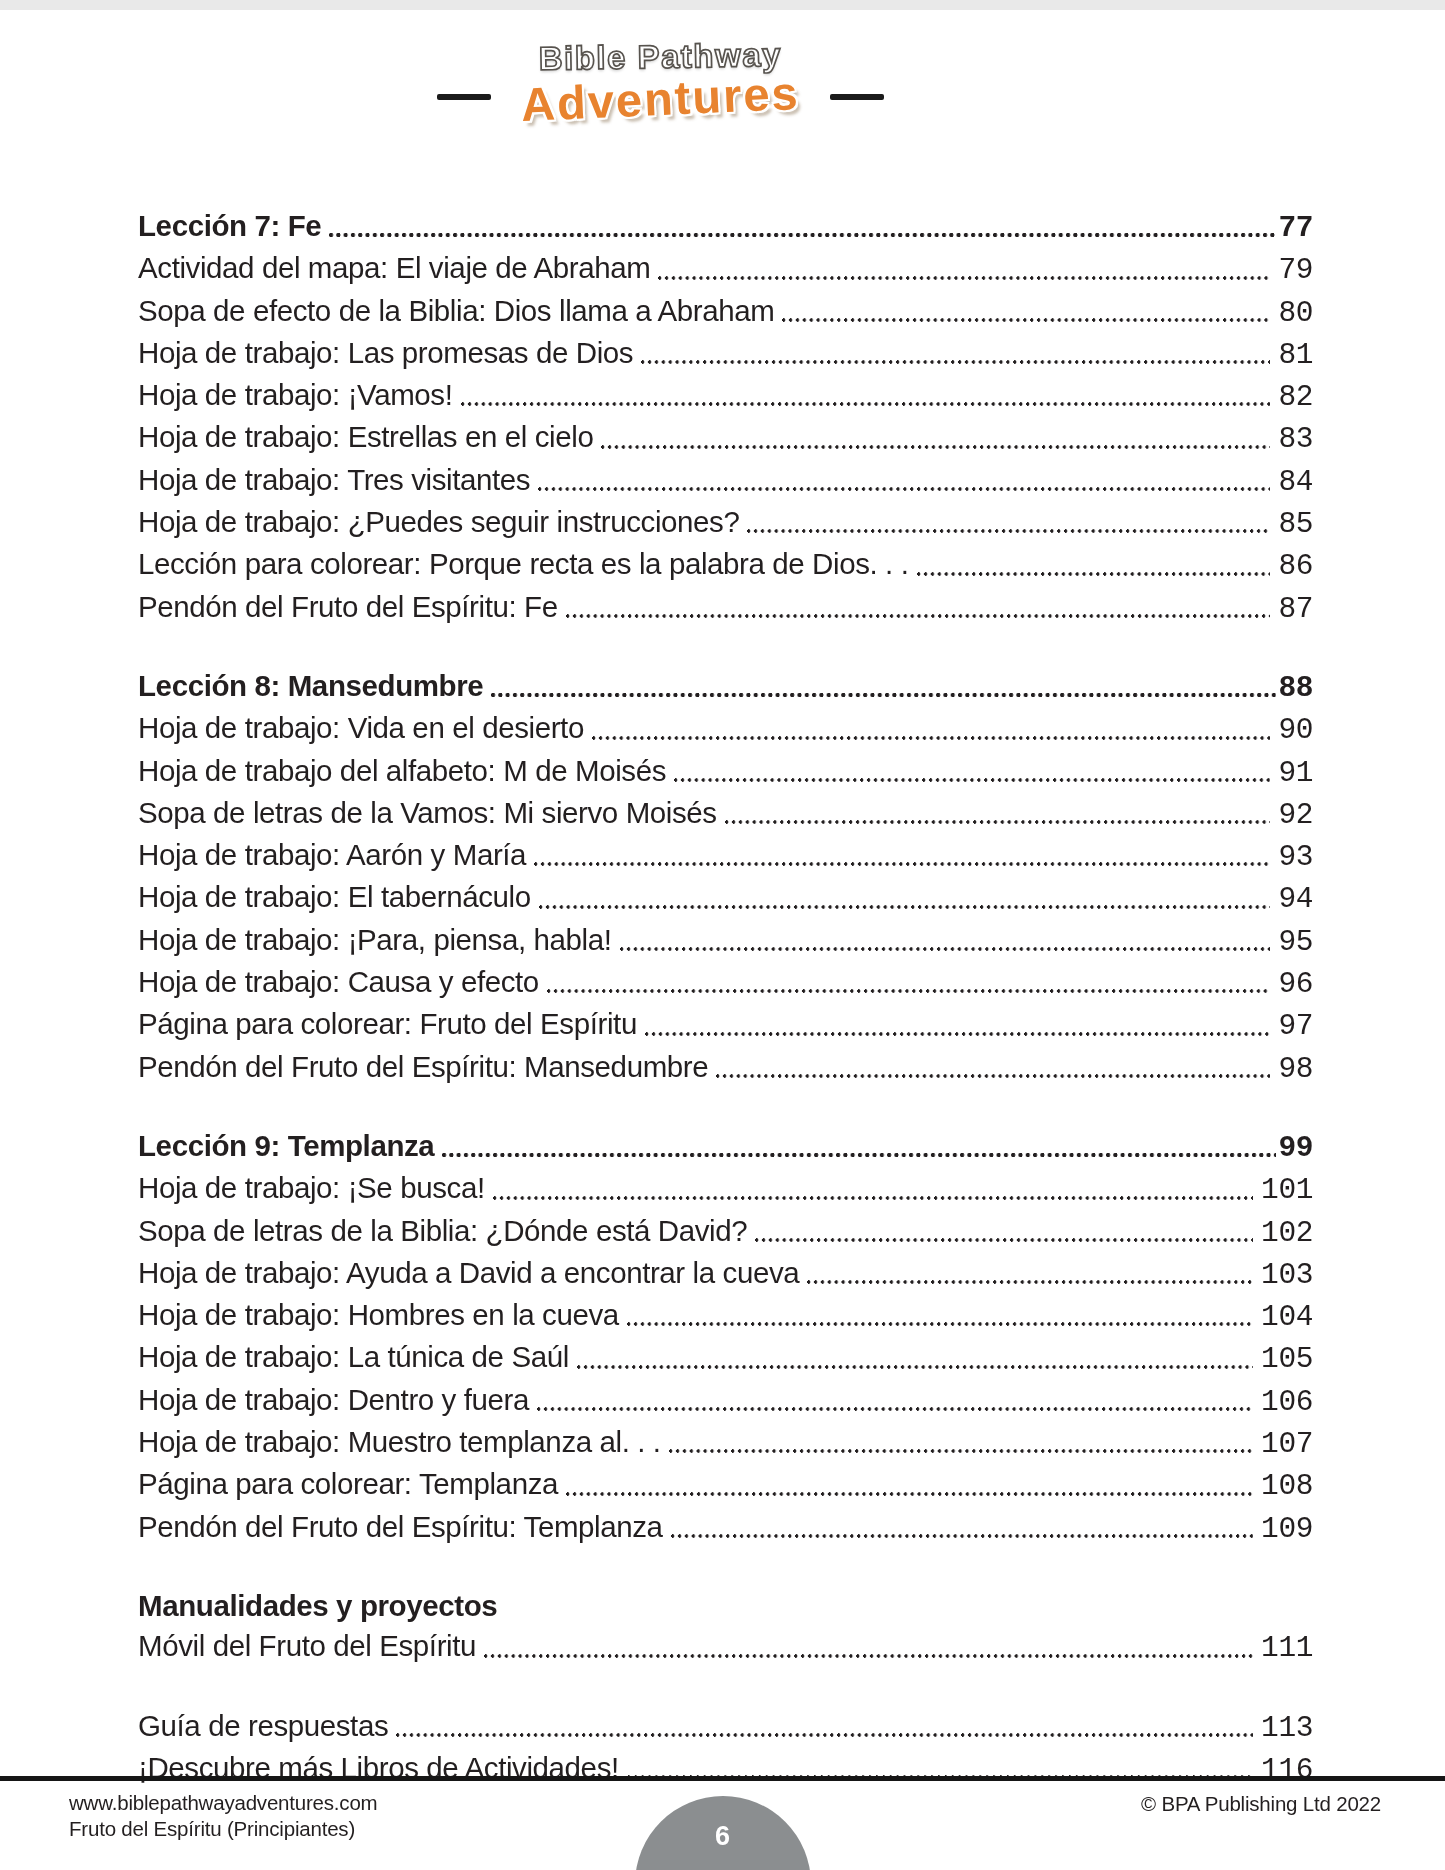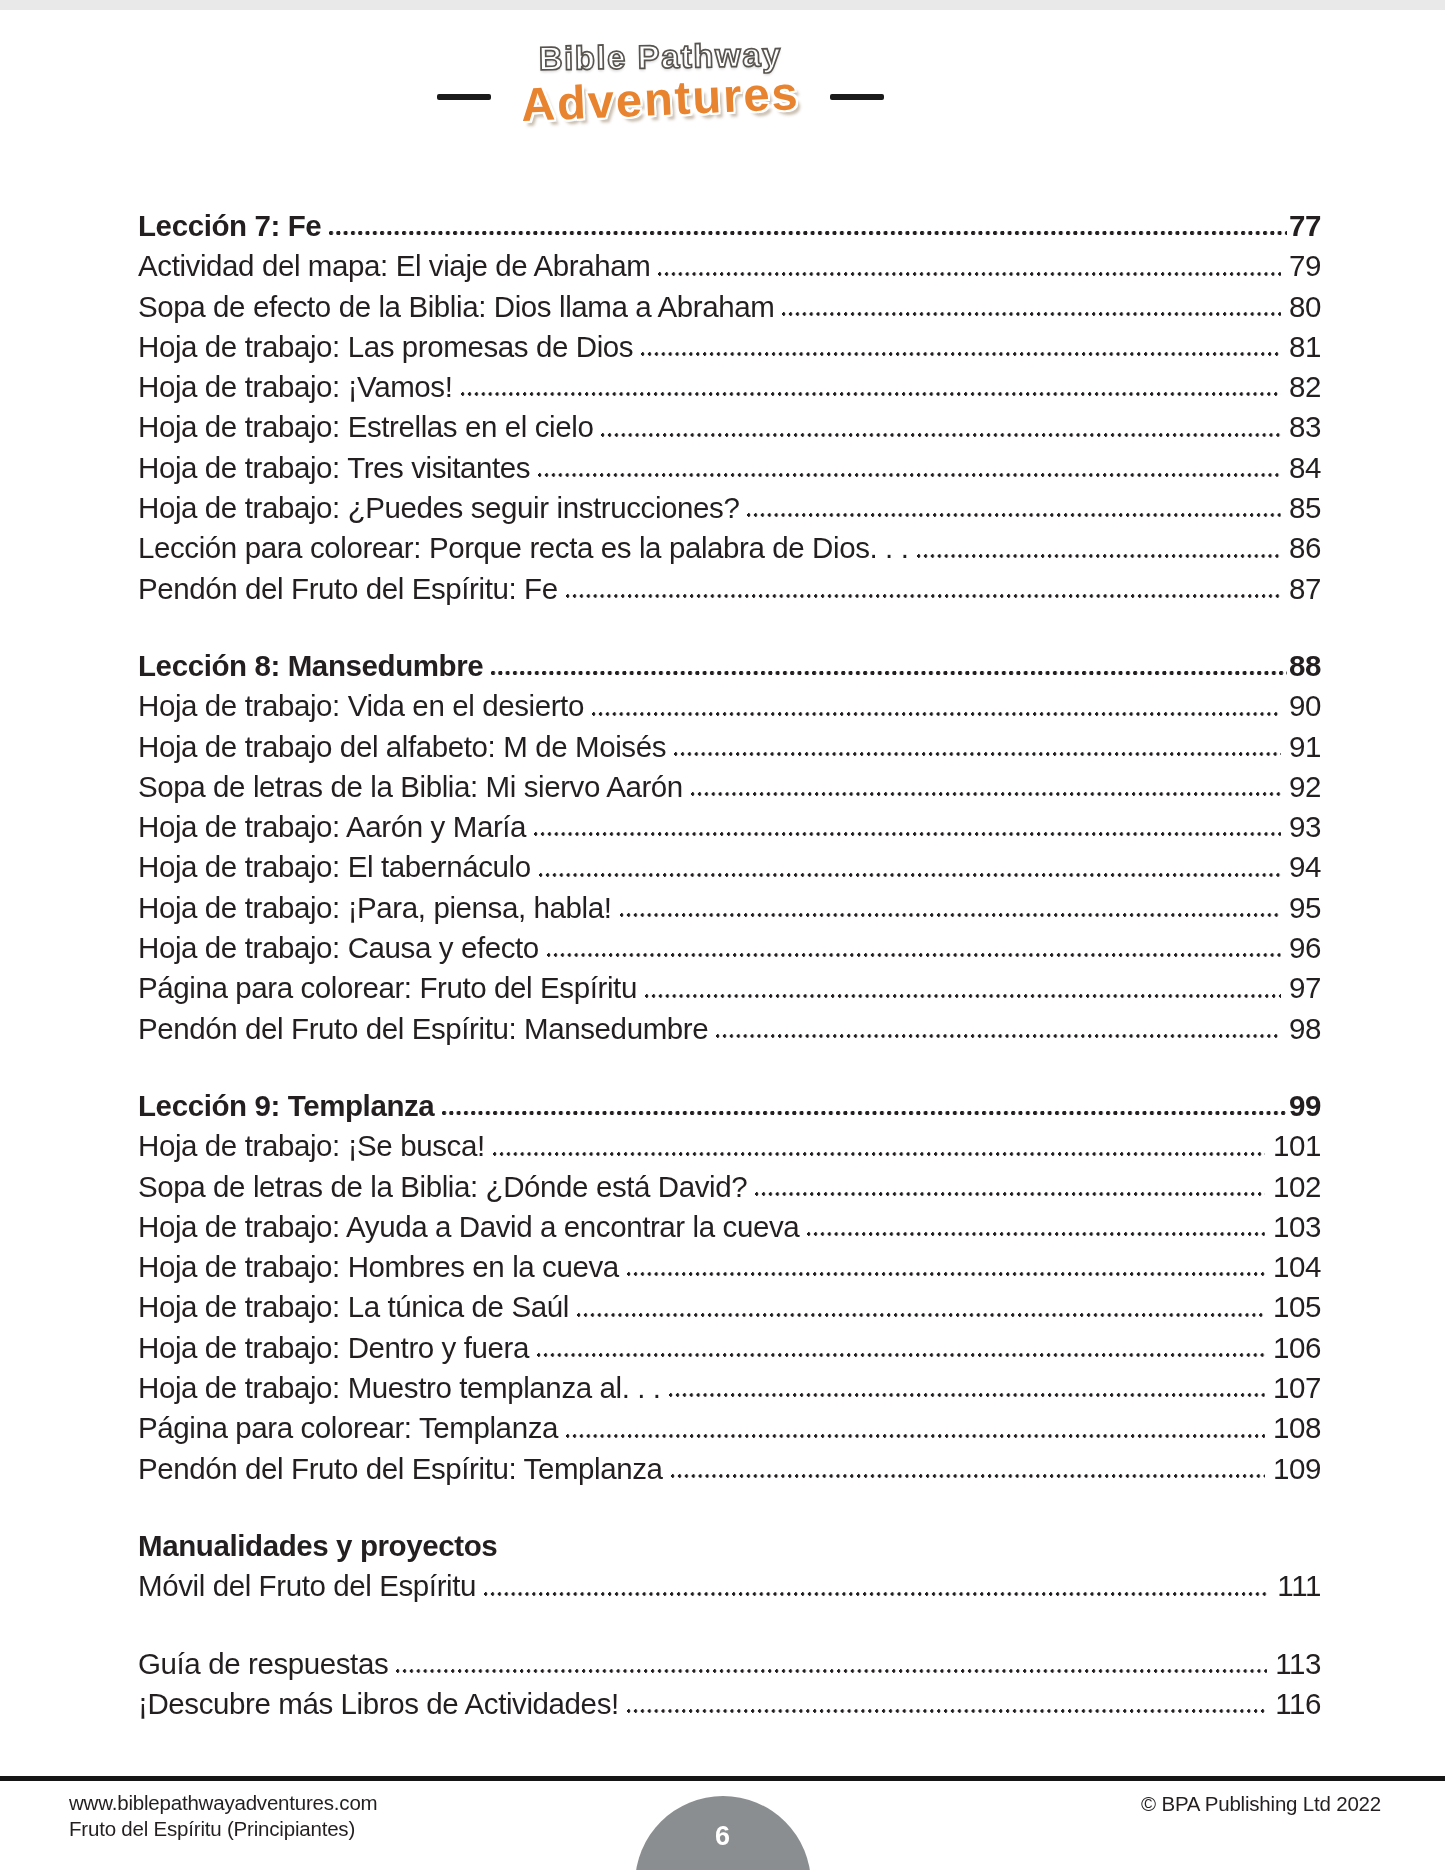--- a/index.html
+++ b/index.html
@@ -33,42 +33,42 @@
     color:#e8832f;
     margin-top:-5px;
     transform:rotate(-2.5deg);
     text-shadow:
       -2px -2px 0 #fff, 2px -2px 0 #fff, -2px 2px 0 #fff, 2px 2px 0 #fff,
       0 -2px 0 #fff, 0 2px 0 #fff, -2px 0 0 #fff, 2px 0 0 #fff,
       4px 5px 3px rgba(100,70,30,0.35);
   }
 
   
-  .toc{position:absolute;top:196px;left:138px;right:124px;}
+  .toc{position:absolute;top:196px;left:138px;right:132px;}
   .toc-section.gap{margin-top:37px;}
   .toc-row{
     display:flex;align-items:baseline;
     font-size:29.5px;line-height:40.3px;
     letter-spacing:-0.4px;white-space:nowrap;
   }
   .toc-row.heading{font-weight:bold;}
   .toc-label{flex:0 0 auto;}
   .toc-dots{
     flex:1 1 auto;align-self:flex-end;
     height:6px;margin:0 8px 10px 8px;
     background-image:radial-gradient(circle at 1.7px 3px,#231f20 1.55px,transparent 1.9px);
     background-size:6.9px 6px;background-repeat:repeat-x;
     background-position:left bottom;
   }
   .toc-row.heading .toc-dots{
     background-image:radial-gradient(circle at 2px 3px,#231f20 1.95px,transparent 2.3px);
     background-size:7.3px 6px;
     margin-right:2px;
   }
-  .toc-page{flex:0 0 auto;}
+  .toc-page{flex:0 0 auto;font-family:Liberation Mono, monospace;}
 
   
   .footer{
     position:absolute;left:0;top:1766px;width:1445px;height:104px;
     border-top:5px solid #161616;
   }
   .footer-left{
     position:absolute;left:69px;top:9px;
     font-size:20.5px;line-height:26px;letter-spacing:-0.2px;
   }
@@ -163,21 +163,21 @@
           <span class="toc-label">Hoja de trabajo: Vida en el desierto</span>
           <span class="toc-dots"></span>
           <span class="toc-page">90</span>
         </div>
         <div class="toc-row">
           <span class="toc-label">Hoja de trabajo del alfabeto: M de Moisés</span>
           <span class="toc-dots"></span>
           <span class="toc-page">91</span>
         </div>
         <div class="toc-row">
-          <span class="toc-label">Sopa de letras de la Biblia: Mi siervo Aarón</span>
+          <span class="toc-label">Sopa de letras de la Vamos: Mi siervo Moisés</span>
           <span class="toc-dots"></span>
           <span class="toc-page">92</span>
         </div>
         <div class="toc-row">
           <span class="toc-label">Hoja de trabajo: Aarón y María</span>
           <span class="toc-dots"></span>
           <span class="toc-page">93</span>
         </div>
         <div class="toc-row">
           <span class="toc-label">Hoja de trabajo: El tabernáculo</span>

